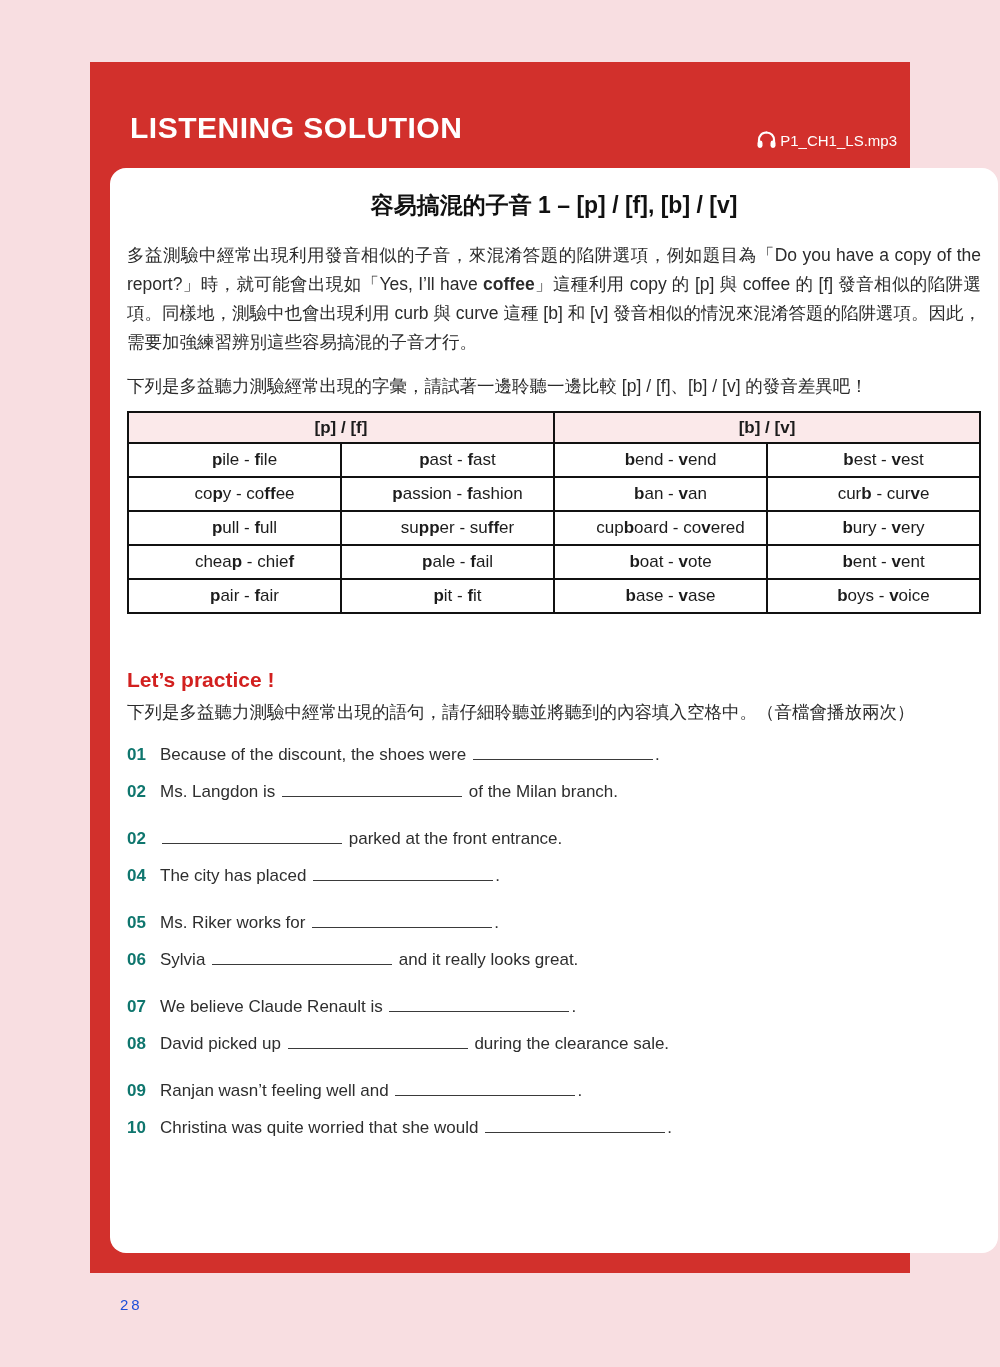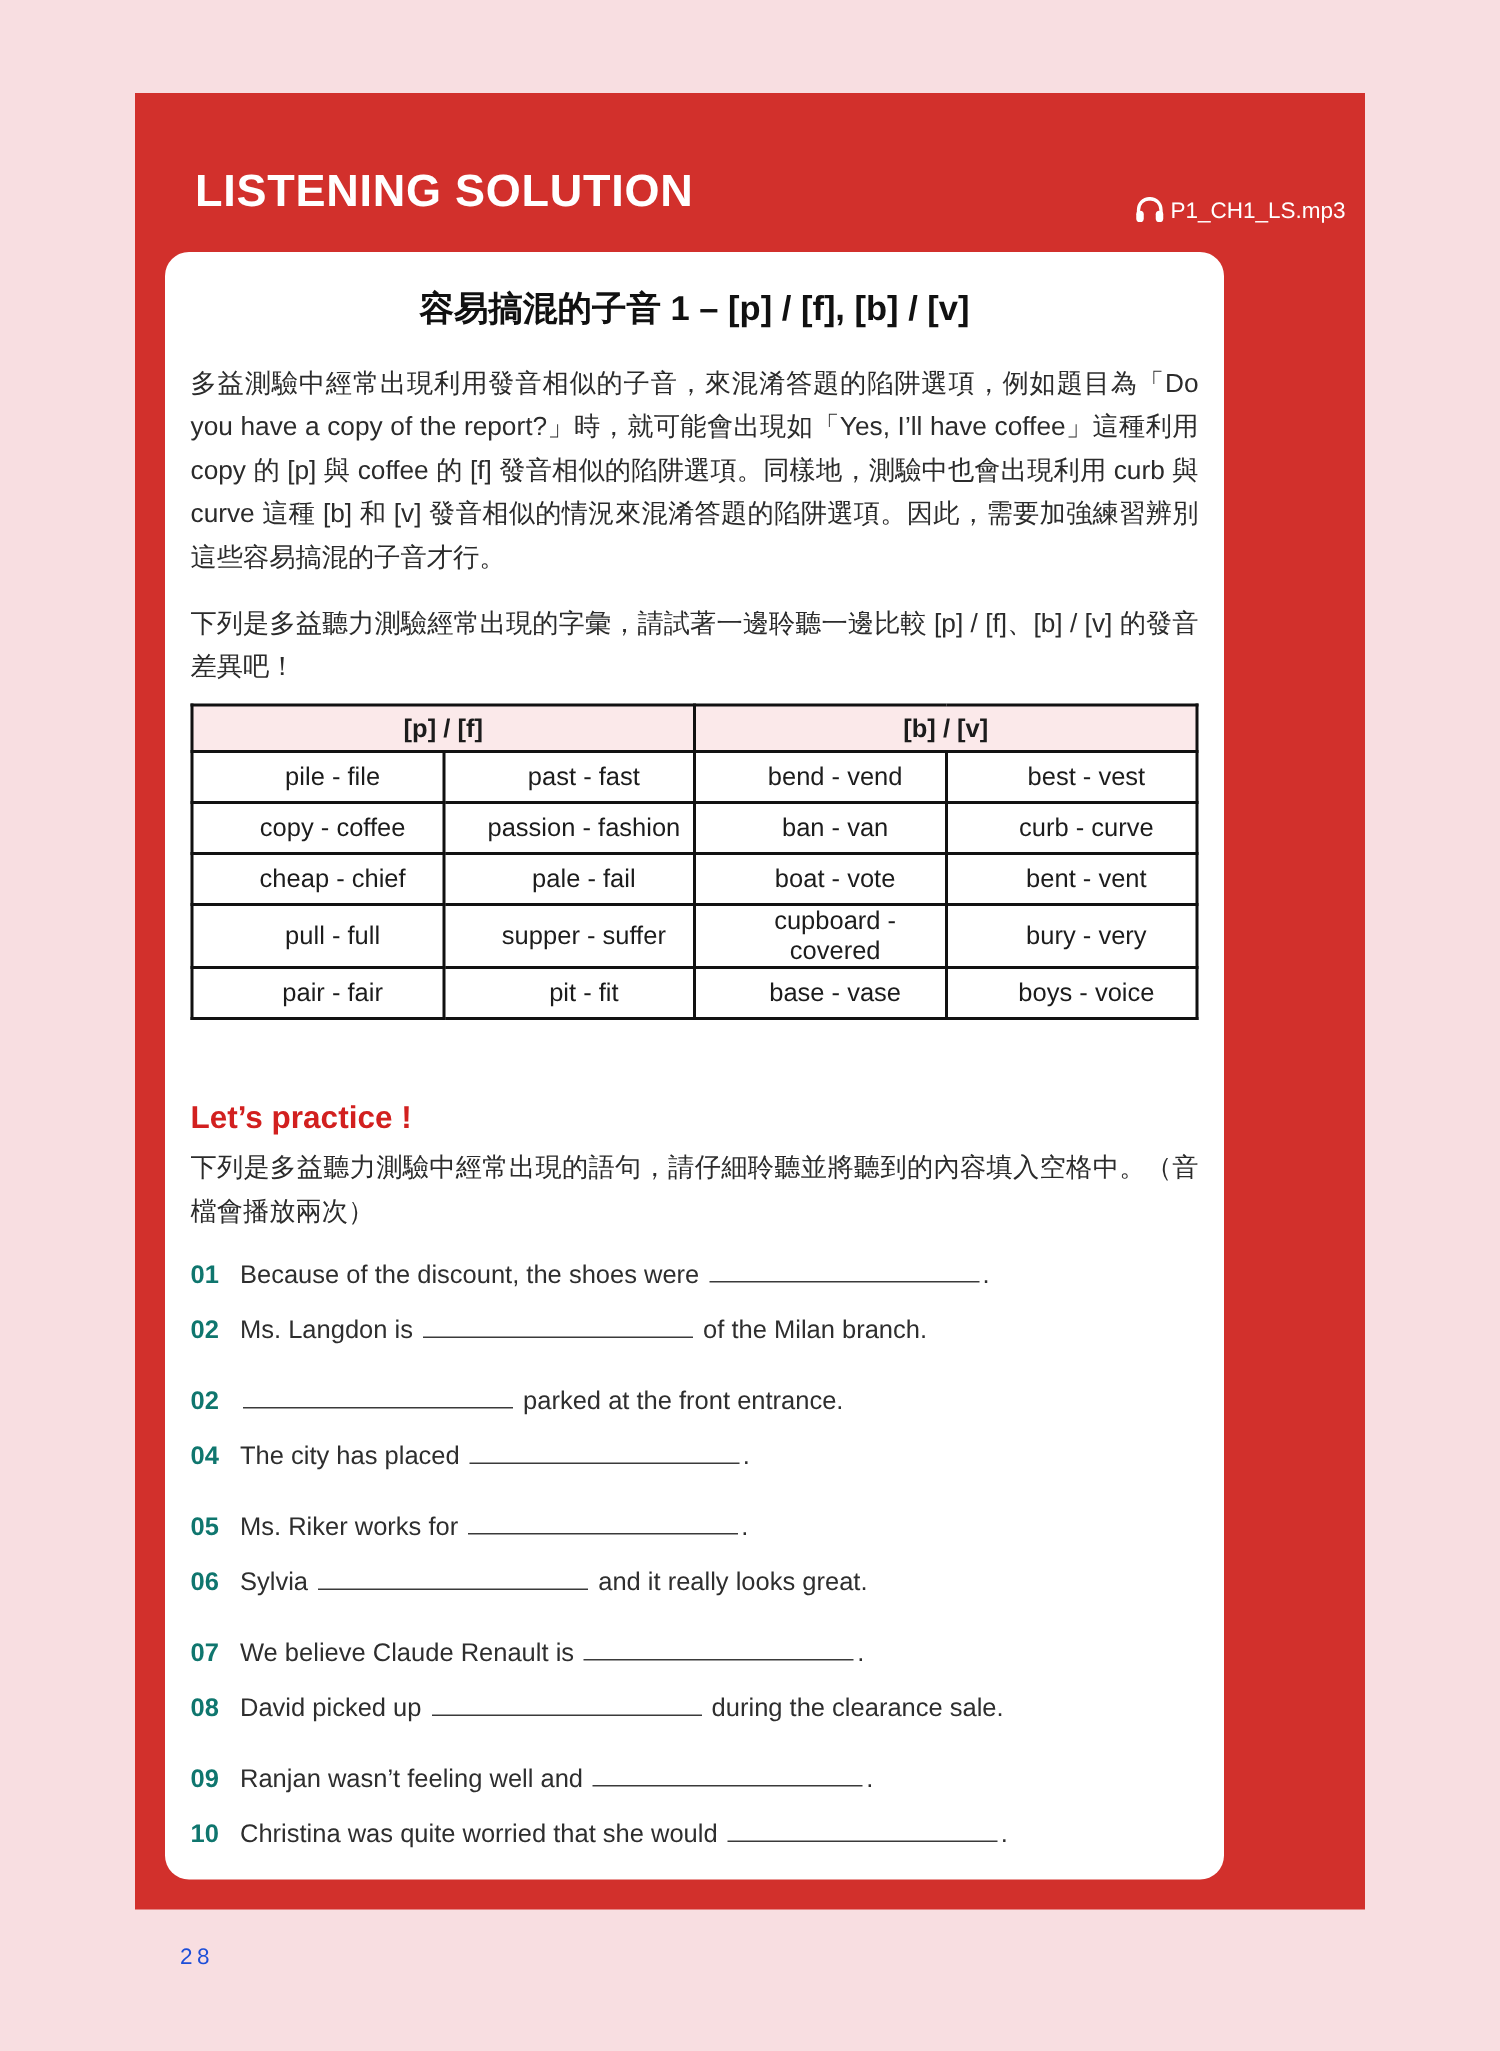--- a/index.html
+++ b/index.html
@@ -35,21 +35,21 @@
     color: #ffffff;
     font-size: 15px;
     display: flex;
     align-items: center;
     gap: 4px;
   }
   .mp3-label svg { display: block; }
   .card {
     position: absolute;
     left: 20px; top: 106px;
-    width: 706px; height: 1085px;
+    width: 888px; height: 1085px;
     background: #ffffff;
     border-radius: 16px;
     padding: 22px 17px 0 17px;
   }
   .section-title {
     text-align: center;
     font-size: 23px;
     font-weight: bold;
     color: #111111;
     margin-bottom: 20px;
@@ -72,21 +72,21 @@
     text-align: center;
     font-size: 17px;
     color: #1c1c1c;
   }
   table.pairs th {
     background: #fbe9ea;
     height: 31px;
     font-size: 17px;
   }
   table.pairs td { height: 34px; font-weight: normal; padding-left: 20px; }
-  table.pairs b, .para b { font-weight: normal; }
+  table.pairs b, .para b { font-weight: bold; }
   .practice-heading {
     margin-top: 54px;
     color: #d2201f;
     font-size: 21px;
     font-weight: bold;
   }
   .practice-instruction { margin-top: 6px; }
   .practice-list {
     list-style: none;
     margin-top: 16px;
@@ -161,32 +161,32 @@
             <td><b>b</b>end - <b>v</b>end</td>
             <td><b>b</b>est - <b>v</b>est</td>
           </tr>
           <tr>
             <td>co<b>p</b>y - co<b>ff</b>ee</td>
             <td><b>p</b>assion - <b>f</b>ashion</td>
             <td><b>b</b>an - <b>v</b>an</td>
             <td>cur<b>b</b> - cur<b>v</b>e</td>
           </tr>
           <tr>
+            <td><b>p</b>ull - <b>f</b>ull</td>
+            <td>su<b>pp</b>er - su<b>ff</b>er</td>
+            <td>cup<b>b</b>oard - co<b>v</b>ered</td>
+            <td><b>b</b>ury - <b>v</b>ery</td>
+          </tr>
+          <tr>
             <td>chea<b>p</b> - chie<b>f</b></td>
             <td><b>p</b>ale - <b>f</b>ail</td>
             <td><b>b</b>oat - <b>v</b>ote</td>
             <td><b>b</b>ent - <b>v</b>ent</td>
           </tr>
           <tr>
-            <td><b>p</b>ull - <b>f</b>ull</td>
-            <td>su<b>pp</b>er - su<b>ff</b>er</td>
-            <td>cup<b>b</b>oard - co<b>v</b>ered</td>
-            <td><b>b</b>ury - <b>v</b>ery</td>
-          </tr>
-          <tr>
             <td><b>p</b>air - <b>f</b>air</td>
             <td><b>p</b>it - <b>f</b>it</td>
             <td><b>b</b>ase - <b>v</b>ase</td>
             <td><b>b</b>oys - <b>v</b>oice</td>
           </tr>
         </tbody>
     </table>
 
     <div class="practice-heading">Let’s practice !</div>
     <p class="para practice-instruction">下列是多益聽力測驗中經常出現的語句，請仔細聆聽並將聽到的內容填入空格中。（音檔會播放兩次）</p>

